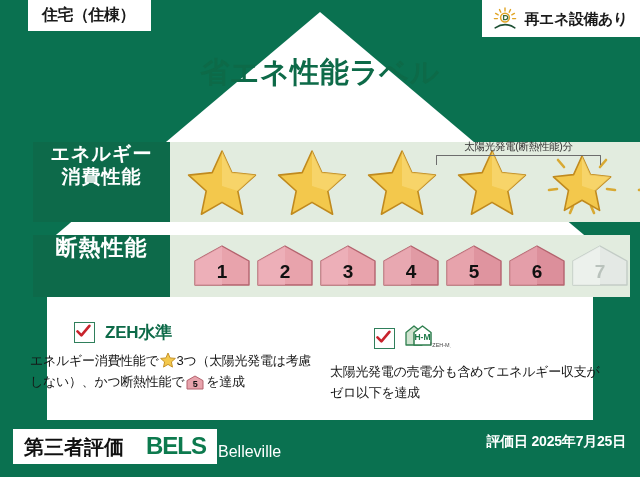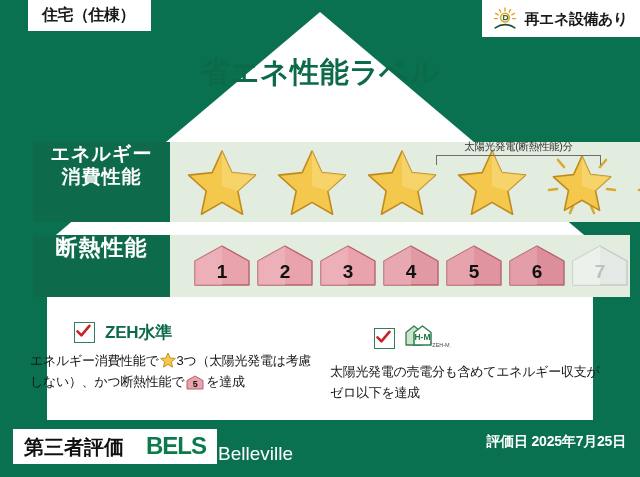--- a/index.html
+++ b/index.html
@@ -150,21 +150,21 @@
   .bels-plate{
     position:absolute;left:13px;top:9px;
     background:#ffffff;
     padding:5px 11px 6px 11px;
     display:flex;align-items:baseline;gap:22px;
   }
   .bels-ja{font-size:20px;font-weight:bold;color:#111111;letter-spacing:0px;line-height:1;}
   .bels-en{font-size:24px;font-weight:bold;color:#0d7a4e;letter-spacing:-1px;line-height:1;font-family:"Liberation Sans",sans-serif;}
   .brand-name{
     position:absolute;left:218px;top:24px;
-    font-size:19px;color:#ffffff;line-height:1;letter-spacing:0px;
+    font-size:16px;color:#ffffff;line-height:1;letter-spacing:0px;
   }
   .foot-right{position:absolute;right:14px;top:14px;text-align:center;}
   .eval-date{font-size:14px;font-weight:bold;color:#ffffff;line-height:1;letter-spacing:-0.2px;white-space:nowrap;}
   .eval-id{font-size:10px;color:#ffffff;line-height:1;margin-top:5px;letter-spacing:-0.1px;white-space:nowrap;}
 </style>
 </head>
 <body>
 
 <div id="label-root">
 

